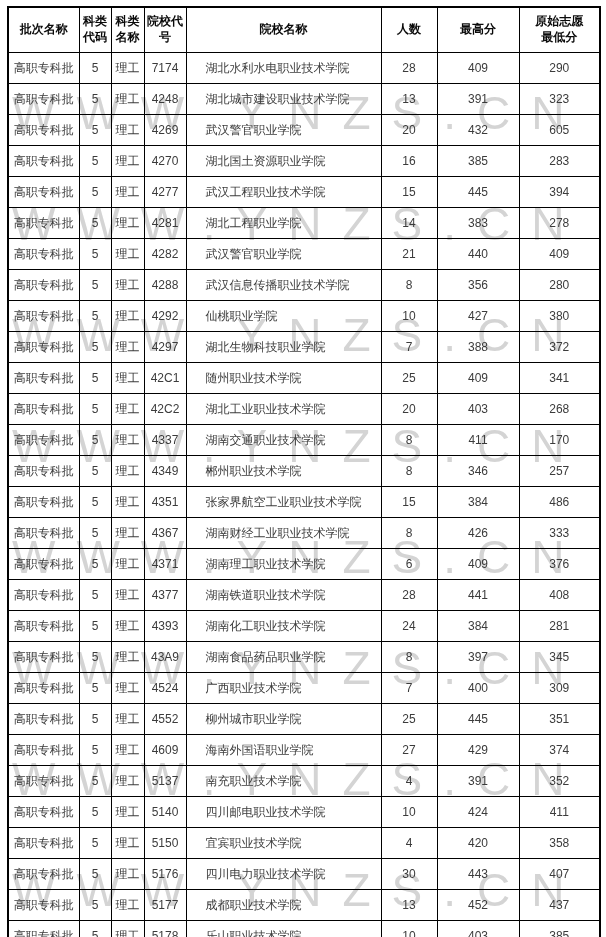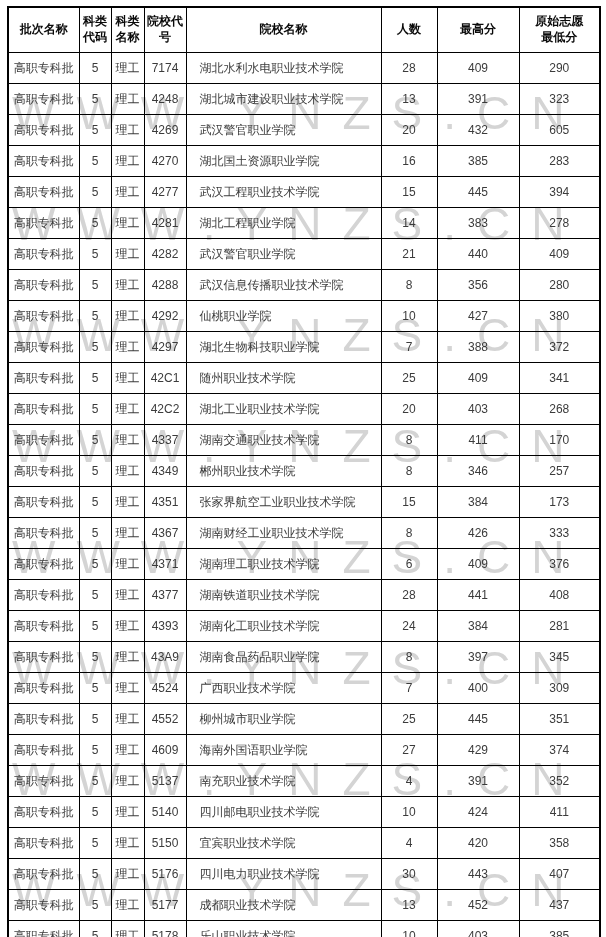--- a/index.html
+++ b/index.html
@@ -57,21 +57,21 @@
     height: 44px;
     line-height: 1.3;
     white-space: pre-line;
   }
   .score-table td {
     height: 30px;
     color: #3b3b3b;
   }
   .score-table td.cell-left {
     text-align: left;
-    padding-left: 13px;
+    padding-left: 19px;
   }
 </style>
 </head>
 <body>
 
 <div class="wm-layer">
   <div class="wm" style="top:90px">WWW.YNZS.CN</div>
   <div class="wm" style="top:201px">WWW.YNZS.CN</div>
   <div class="wm" style="top:312px">WWW.YNZS.CN</div>
   <div class="wm" style="top:423px">WWW.YNZS.CN</div>
@@ -249,21 +249,21 @@
         <td>257</td>
       </tr>
       <tr>
         <td>高职专科批</td>
         <td>5</td>
         <td>理工</td>
         <td>4351</td>
         <td class="cell-left">张家界航空工业职业技术学院</td>
         <td>15</td>
         <td>384</td>
-        <td>173</td>
+        <td>486</td>
       </tr>
       <tr>
         <td>高职专科批</td>
         <td>5</td>
         <td>理工</td>
         <td>4367</td>
         <td class="cell-left">湖南财经工业职业技术学院</td>
         <td>8</td>
         <td>426</td>
         <td>333</td>

